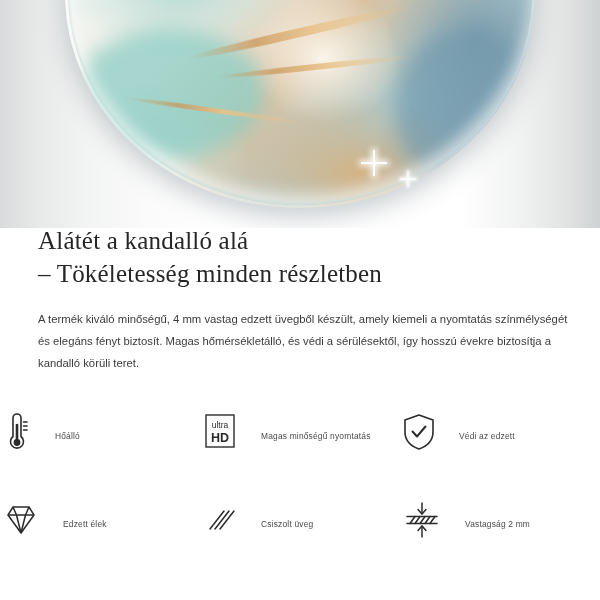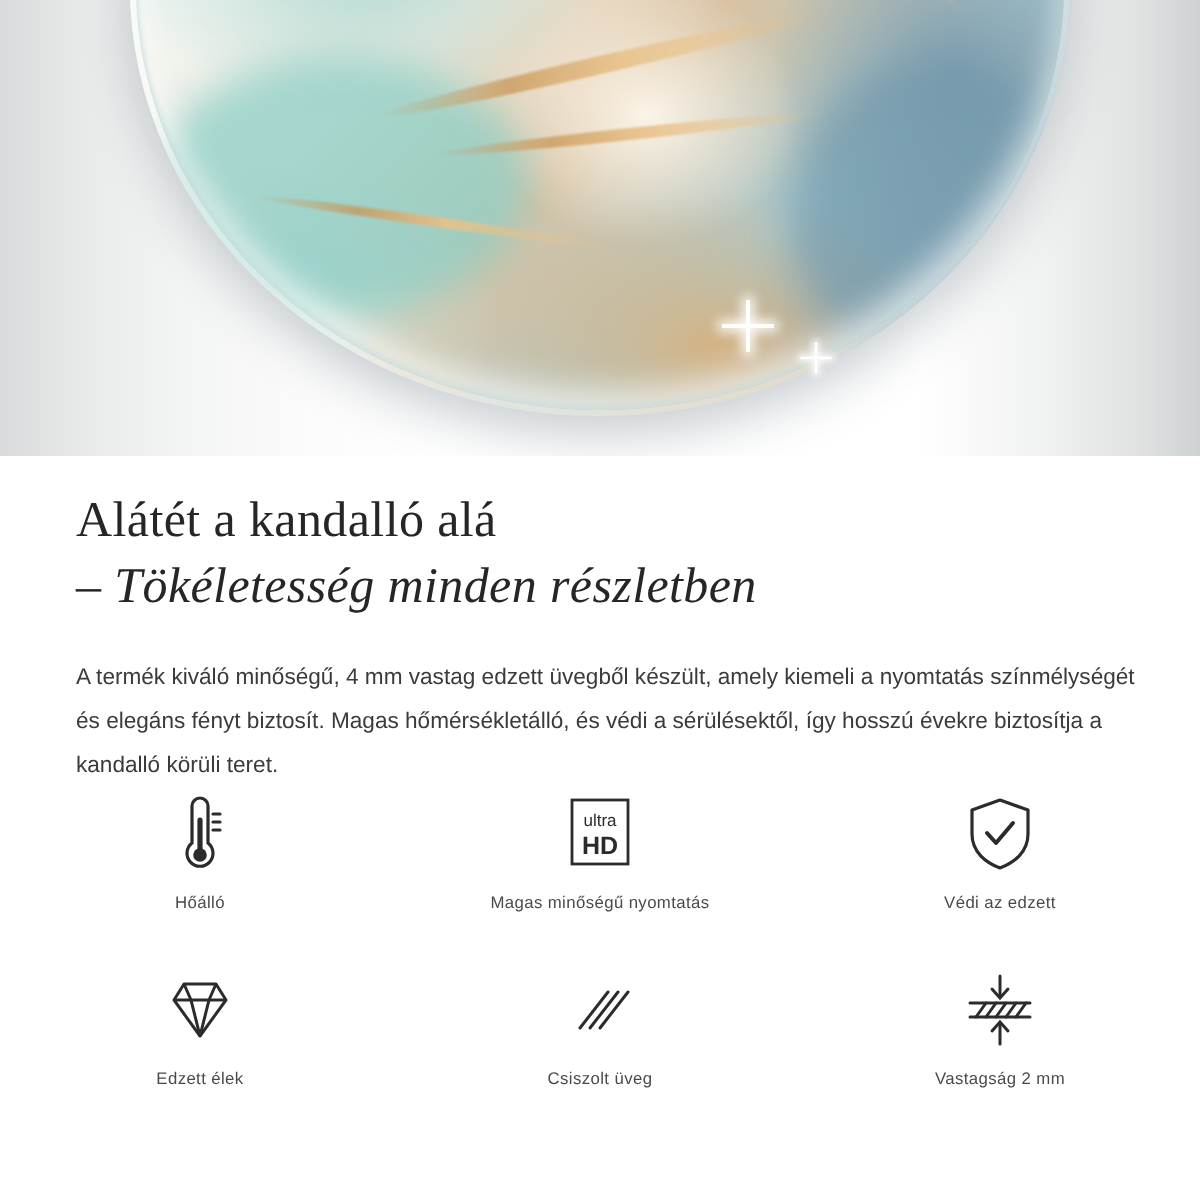--- a/index.html
+++ b/index.html
@@ -117,34 +117,34 @@
   }
   .sparkle::before { left: 12px; top: 0; width: 2px; height: 26px; }
   .sparkle::after  { left: 0; top: 12px; width: 26px; height: 2px; }
   .sp1 { left: 296px; top: 372px; }
   .sp2 { left: 330px; top: 388px; transform: scale(0.6); }
 
   
   .content {
     position: absolute;
     left: 0;
-    top: 236px;
+    top: 216px;
     width: 600px;
   }
   .headline {
     margin: 0;
     padding: 8px 38px 0 38px;
     font-family: "Liberation Serif", serif;
     font-size: 25px;
     line-height: 33px;
     font-weight: 400;
     color: #262626;
     letter-spacing: 0.2px;
   }
-  .headline .line2 { display: block; font-style: italic; }
+  .headline .line2 { display: block; }
 
   .paragraph {
     margin: 0;
     padding: 18px 24px 0 38px;
     font-size: 11.3px;
     line-height: 22px;
     color: #3b3b3b;
   }
 
   
@@ -153,23 +153,24 @@
     left: 0;
     top: 396px;
     width: 600px;
     display: grid;
     grid-template-columns: repeat(3, 1fr);
     grid-auto-rows: 72px;
     row-gap: 16px;
   }
   .feature {
     display: flex;
-    flex-direction: column;
+    flex-direction: row;
     align-items: center;
     justify-content: flex-start;
+    gap: 21px;
   }
   .feature-icon {
     height: 42px;
     display: flex;
     align-items: center;
     justify-content: center;
   }
   .feature-label {
     margin-top: 8px;
     font-size: 8.4px;

